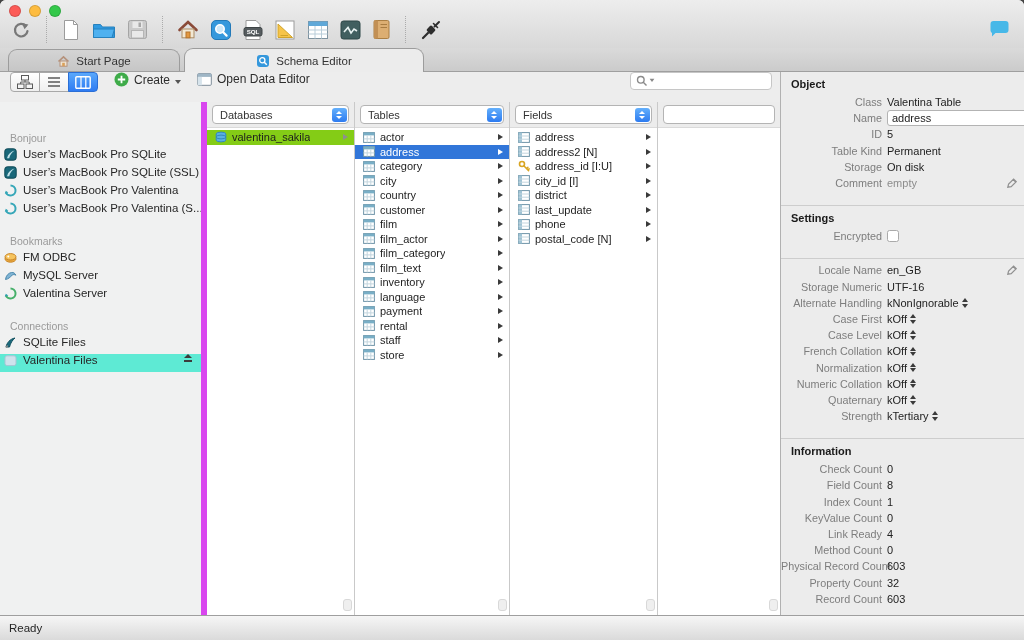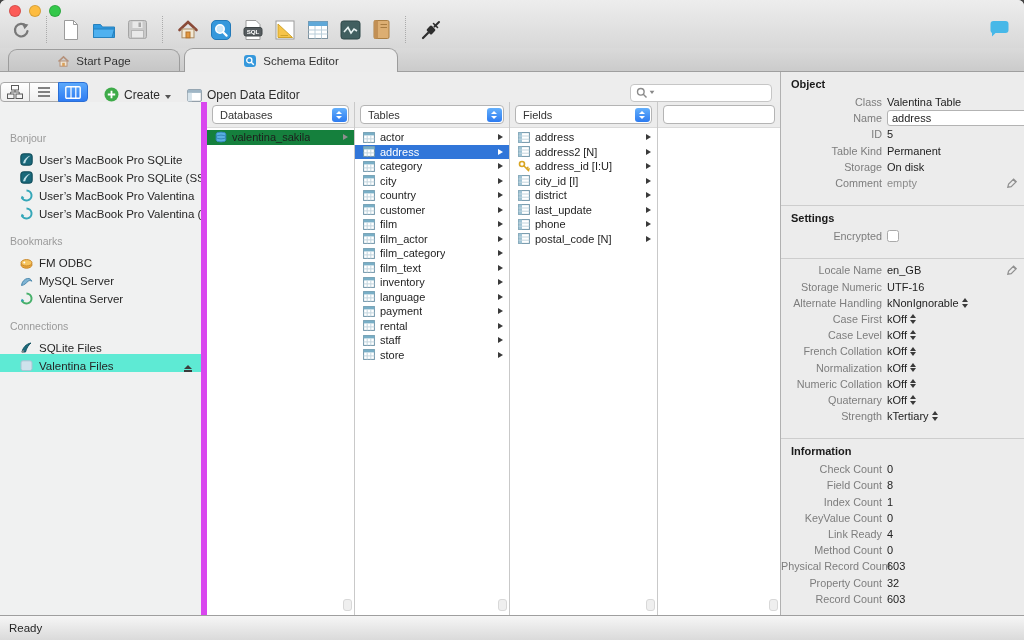--- a/index.html
+++ b/index.html
@@ -25,42 +25,42 @@
          font-size: 11.5px; color: #333; border: 1px solid #9c9c9c; border-bottom: none;
          border-radius: 9px 9px 0 0; background: linear-gradient(#d4d4d4, #c6c6c6); margin-right: 4px; }
   .tab.active { background: #ececec; height: 24px; margin-bottom: -1px; }
 
   
   .body-area { display: flex; height: 543px; }
   .left-pane { width: 780px; display: flex; flex-direction: column; }
   .inspector { width: 244px; background: #ececec; border-left: 1px solid #b1b1b1; overflow: hidden; font-size: 11px; }
 
   
-  .actionbar { height: 30px; display: flex; align-items: flex-end; background: #ededed; }
+  .actionbar { height: 30px; display: flex; align-items: flex-start; padding-left: 10px; background: #ededed; }
   .seg { display: flex; }
   .seg-btn { width: 30px; height: 20px; border: 1px solid #a8a8a8; background: linear-gradient(#ffffff, #efefef);
              display: flex; align-items: center; justify-content: center; padding: 0; margin-left: -1px; }
   .seg-btn:first-child { border-radius: 4px 0 0 4px; margin-left: 0; }
   .seg-btn:last-child { border-radius: 0 4px 4px 0; }
   .seg-btn.active { background: linear-gradient(#5aa8fb, #2e7bf2); border-color: #2b6fd6; }
   .tbtn { display: flex; align-items: center; gap: 5px; margin-left: 16px; font-size: 12px; color: #2d2d2d;
           border: none; background: transparent; }
   .caret { width: 0; height: 0; border: 3px solid transparent; border-top: 4px solid #555; margin-top: 7px; }
   .search { margin-left: auto; margin-right: 8px; width: 142px; height: 18px; border: 1px solid #c6c6c6;
             border-radius: 4px; background: #fff; display: flex; align-items: center; padding-left: 5px; gap: 1px; }
   .search .caret { margin-top: 1px; border-top-color: #888; transform: scale(.8); }
   .search input { border: none; outline: none; flex: 1; height: 14px; background: transparent;
                   font: 11px "Liberation Sans", sans-serif; min-width: 0; }
 
   
   .browser { flex: 1; display: flex; overflow: hidden; }
   .sidebar { width: 207px; background: #f0f1f1; border-right: 6px solid #d946ef; padding-top: 30px; }
   .sb-section { margin-bottom: 15px; }
   .sb-title { font-size: 10.5px; color: #9a9a9a; margin: 0 0 4px 10px; }
-  .sb-item { height: 18px; display: flex; align-items: flex-end; padding-left: 20px; font-size: 11.5px;
+  .sb-item { height: 18px; display: flex; align-items: flex-start; padding-left: 4px; font-size: 11.5px;
              color: #262626; white-space: nowrap; overflow: hidden; }
   .sb-item .icn { margin-right: 6px; flex-shrink: 0; }
   .sb-item.selected { background: #5eead4; }
   .eject { margin-left: auto; margin-right: 9px; display: flex; flex-direction: column; align-items: center; }
   .ej-tri { width: 0; height: 0; border-left: 4px solid transparent; border-right: 4px solid transparent;
             border-bottom: 4.5px solid #3c3c3c; }
   .ej-bar { width: 8px; height: 2px; background: #3c3c3c; margin-top: 1.5px; }
 
   .cols { flex: 1; display: flex; }
   .col { display: flex; flex-direction: column; border-right: 1px solid #c9c9c9; }
@@ -78,21 +78,21 @@
   .col-list { background: #fff; flex: 1; padding-top: 2px; position: relative; }
   .col-list::after { content: ""; position: absolute; right: 2px; bottom: 4px; width: 7px; height: 10px;
                      border: 1px solid #d8d8d8; border-radius: 3px; background: #efefef; }
   .row { height: 14.5px; display: flex; align-items: center; padding-left: 8px; font-size: 11px; color: #1e1e1e; }
   .row .icn { margin-right: 5px; flex-shrink: 0; }
   .row-label { white-space: nowrap; overflow: hidden; }
   .disc { width: 0; height: 0; border-left: 5px solid #3a3a3a; border-top: 3.5px solid transparent;
           border-bottom: 3.5px solid transparent; margin-left: auto; margin-right: 6px; flex-shrink: 0; }
   .row.sel-blue { background: #3176d9; color: #fff; }
   .row.sel-blue .disc { border-left-color: #fff; }
-  .row.sel-gray { background: #15803d; }
+  .row.sel-gray { background: #84cc16; }
   .row.sel-gray .disc { border-left-color: #8f8f8f; }
 
   
   .insp-section { border-bottom: 1px solid #cdcdcd; padding: 3px 0 14px; }
   .insp-section:last-child { border-bottom: none; }
   .insp-title { font-weight: bold; color: #1a1a1a; margin: 3px 0 4px 10px; font-size: 11px; }
   .insp-row { position: relative; height: 16.2px; display: flex; align-items: center; padding-right: 24px; }
   .insp-label { width: 106px; text-align: right; color: #7d7d7d; padding-right: 5px; flex-shrink: 0;
                 white-space: nowrap; font-size: 10.8px; }
   .insp-value { color: #222; white-space: nowrap; }
@@ -247,21 +247,21 @@
       <div class="tab" style="width: 172px;">
         <span class="icn">
           <svg width="13" height="12">
             <path d="M1.5 6.5 L6.5 1.8 L11.5 6.5" fill="none" stroke="#b5917a" stroke-width="1.6"></path>
             <rect x="3" y="6" width="7" height="5.2" fill="#efe4d4" stroke="#b5917a"></rect>
             <rect x="5.2" y="7.8" width="2.6" height="3.4" fill="#d9a05a"></rect>
           </svg>
         </span>
         <span class="tab-label">Start Page</span>
       </div>
-      <div class="tab active" style="width: 214px;">
+      <div class="tab active" style="width: 240px;">
         <span class="icn">
           <svg width="14" height="14">
             <rect x="1" y="1" width="12" height="12" rx="3" fill="#3598dc"></rect>
             <circle cx="6.3" cy="6.3" r="2.6" fill="none" stroke="#fff" stroke-width="1.3"></circle>
             <line x1="8.3" y1="8.3" x2="10.8" y2="10.8" stroke="#fff" stroke-width="1.5"></line>
           </svg>
         </span>
         <span class="tab-label">Schema Editor</span>
       </div>
     </div>

